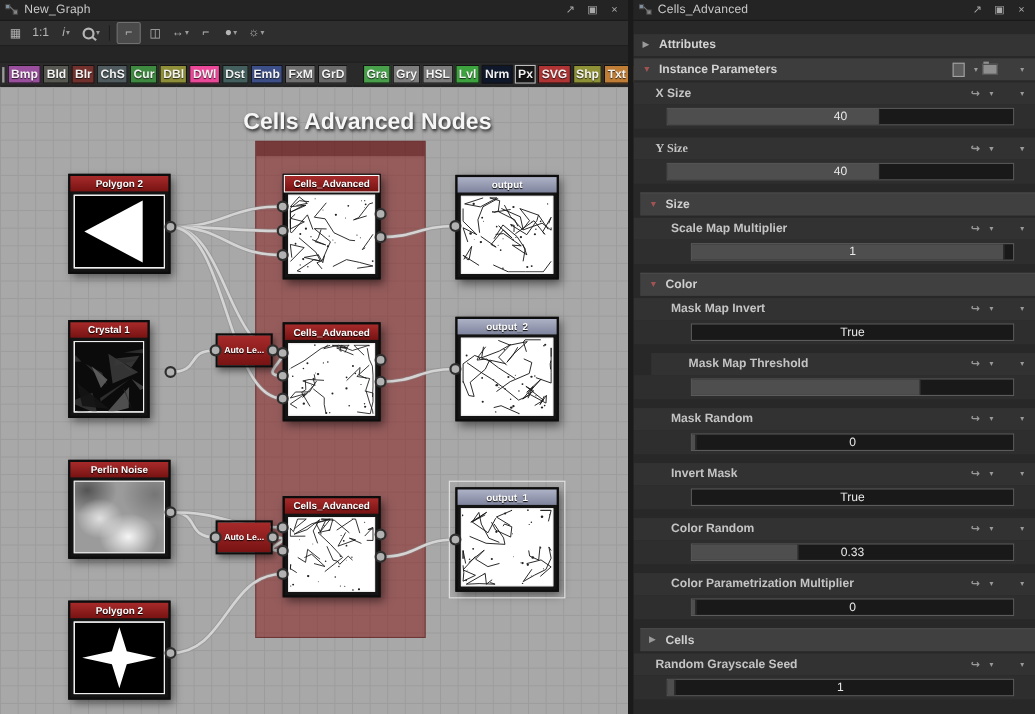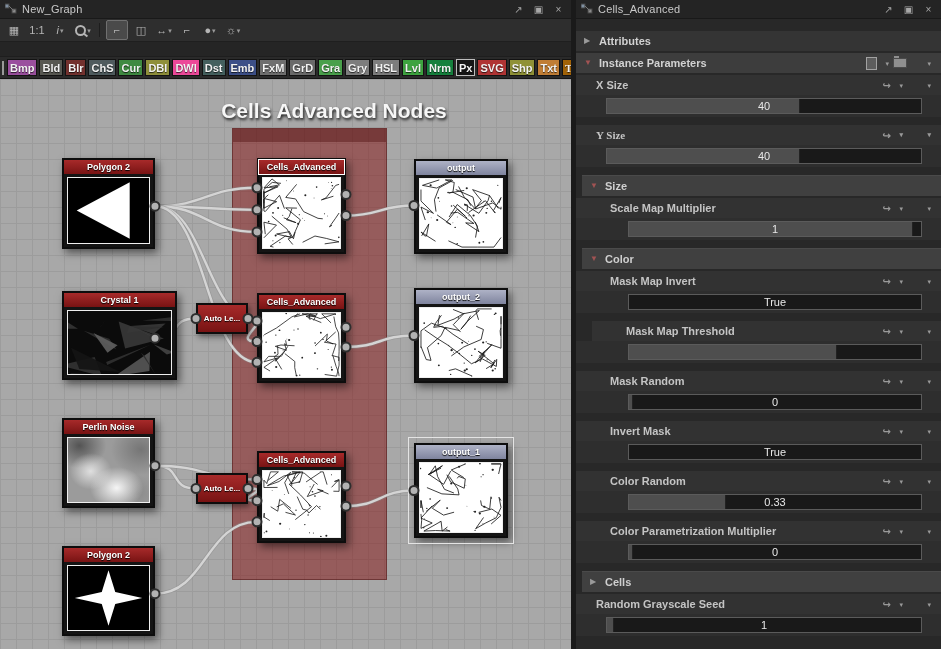--- a/index.html
+++ b/index.html
@@ -136,25 +136,25 @@
         <div class="cat-btn" style="background: rgb(88, 88, 82);">Bld</div>
         <div class="cat-btn" style="background: rgb(115, 49, 46);">Blr</div>
         <div class="cat-btn" style="background: rgb(79, 91, 94);">ChS</div>
         <div class="cat-btn" style="background: rgb(63, 138, 65);">Cur</div>
         <div class="cat-btn" style="background: rgb(143, 143, 58);">DBl</div>
         <div class="cat-btn" style="background: #ec4899;">DWl</div>
         <div class="cat-btn" style="background: rgb(68, 96, 94);">Dst</div>
         <div class="cat-btn" style="background: rgb(60, 79, 136);">Emb</div>
         <div class="cat-btn" style="background: rgb(111, 111, 111);">FxM</div>
         <div class="cat-btn" style="background: rgb(106, 106, 106);">GrD</div>
-        <div class="cat-btn" style="background: rgb(73, 160, 75);">Gra</div>
+        <div class="cat-btn" style="background: rgb(73, 160, 75); margin-left: 12px;">Gra</div>
         <div class="cat-btn" style="background: rgb(125, 125, 125);">Gry</div>
         <div class="cat-btn" style="background: rgb(125, 125, 125);">HSL</div>
         <div class="cat-btn" style="background: rgb(61, 163, 63);">Lvl</div>
-        <div class="cat-btn" style="background: #15803d;">Nrm</div>
+        <div class="cat-btn" style="background: #0f172a;">Nrm</div>
         <div class="cat-btn cat-sel" style="background: rgb(22, 22, 22);">Px</div>
         <div class="cat-btn" style="background: rgb(176, 52, 52);">SVG</div>
         <div class="cat-btn" style="background: rgb(143, 145, 54);">Shp</div>
         <div class="cat-btn" style="background: rgb(192, 125, 53);">Txt</div>
         <div class="cat-btn" style="background: #a16207; font-family: Liberation Serif, serif;">Trs</div>
         <div class="cat-btn" style="background: rgb(138, 47, 47);">Clr</div>
         <span class="cat-more">»</span>
       </div>
     <div id="canvas">
       <div class="region" id="region" style="left: 232px; top: 49px; width: 153px; height: 450px;">
@@ -194,21 +194,21 @@
       <div id="nodes">
           <div class="node" style="left: 62px; top: 79px; width: 93px; height: 91px;">
             <div class="node-header">Polygon 2</div>
             <div class="node-preview">
               <svg viewBox="0 0 84 76" preserveAspectRatio="none">
                 <rect width="84" height="76" fill="#000"></rect>
                 <polygon points="64,5 64,71 9,38" fill="#fff"></polygon>
               </svg>
             </div>
           </div>
-          <div class="node" style="left: 62px; top: 212px; width: 115px; height: 89px;">
+          <div class="node" style="left: 62px; top: 212px; width: 74px; height: 89px;">
             <div class="node-header">Crystal 1</div>
             <div class="node-preview">
               <svg viewBox="0 0 84 76" preserveAspectRatio="none">
                 <rect width="84" height="76" fill="#0b0b0b"></rect>
                 <polygon points="66.9,49.3 66.4,72.3 37.9,78.8" fill="rgb(86,86,86)" opacity="0.9"></polygon>
                 <polygon points="16.6,76.0 1.2,75.0 13.5,82.2" fill="rgb(50,50,50)" opacity="0.9"></polygon>
                 <polygon points="50.9,18.0 69.7,27.8 79.6,15.1" fill="rgb(56,56,56)" opacity="0.9"></polygon>
                 <polygon points="39.4,46.4 12.8,23.7 33.7,33.5" fill="rgb(47,47,47)" opacity="0.9"></polygon>
                 <polygon points="71.5,76.8 59.3,50.2 62.6,54.3" fill="rgb(45,45,45)" opacity="0.9"></polygon>
                 <polygon points="20.8,26.4 40.4,41.4 32.2,50.4" fill="rgb(95,95,95)" opacity="0.9"></polygon>

